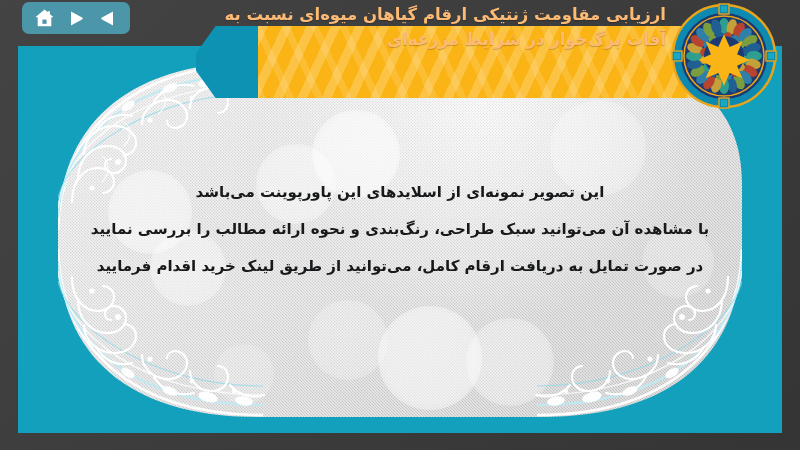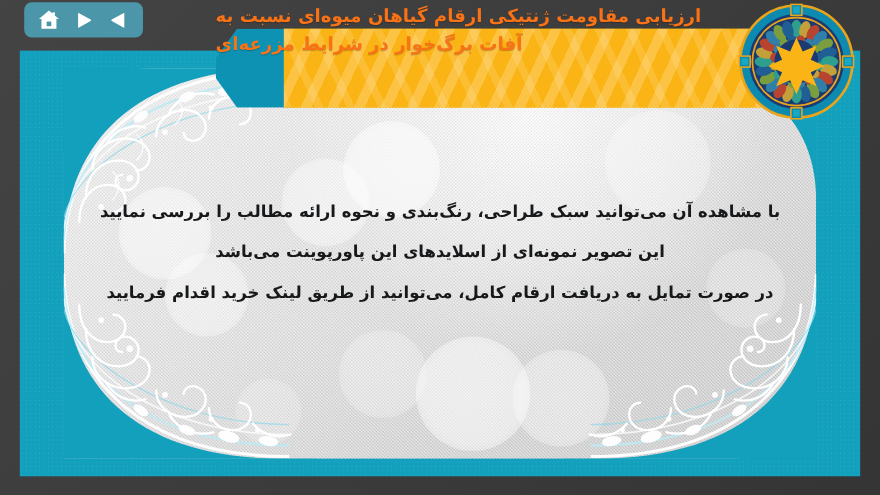--- a/index.html
+++ b/index.html
@@ -73,21 +73,21 @@
     background:#fbb415;overflow:hidden;
   }
   .banner-pat{
     position:absolute;inset:0;
     background-image:
       repeating-linear-gradient(115deg,rgba(255,255,255,.20) 0 9px, rgba(255,255,255,0) 9px 22px),
       repeating-linear-gradient(65deg,rgba(255,255,255,.13) 0 7px, rgba(255,255,255,0) 7px 26px);
   }
   .title{
     position:absolute;left:196px;top:2px;width:470px;
-    text-align:left;color:#f97316;
+    text-align:right;color:#fdba74;
     font-size:16.5px;line-height:25px;font-weight:700;
     direction:rtl;letter-spacing:.2px;
     text-shadow:0 1px 1px rgba(0,0,0,.22);
     z-index:6;pointer-events:none;
   }
 
   
   .medallion{position:absolute;right:22px;top:2px;width:108px;height:108px;z-index:7;}
 
   
@@ -233,22 +233,22 @@
       </svg>
     </div>
 
     <div class="orn tr">
       <svg width="150" height="120" viewBox="0 0 150 120" aria-hidden="true">
         <path d="M0,120 C0,48 48,0 140,0 L150,0 L150,-6 L0,-6 Z" fill="#12a0bd"></path>
       </svg>
     </div>
 
     <div class="body-text">
+      <p>این تصویر نمونه‌ای از اسلایدهای این پاورپوینت می‌باشد</p>
       <p>با مشاهده آن می‌توانید سبک طراحی، رنگ‌بندی و نحوه ارائه مطالب را بررسی نمایید</p>
-      <p>این تصویر نمونه‌ای از اسلایدهای این پاورپوینت می‌باشد</p>
       <p>در صورت تمایل به دریافت ارقام کامل، می‌توانید از طریق لینک خرید اقدام فرمایید</p>
     </div>
   </div>
 
   <div class="ribbon"></div>
 
   <div class="banner">
     <div class="banner-pat"></div>
   </div>
 

